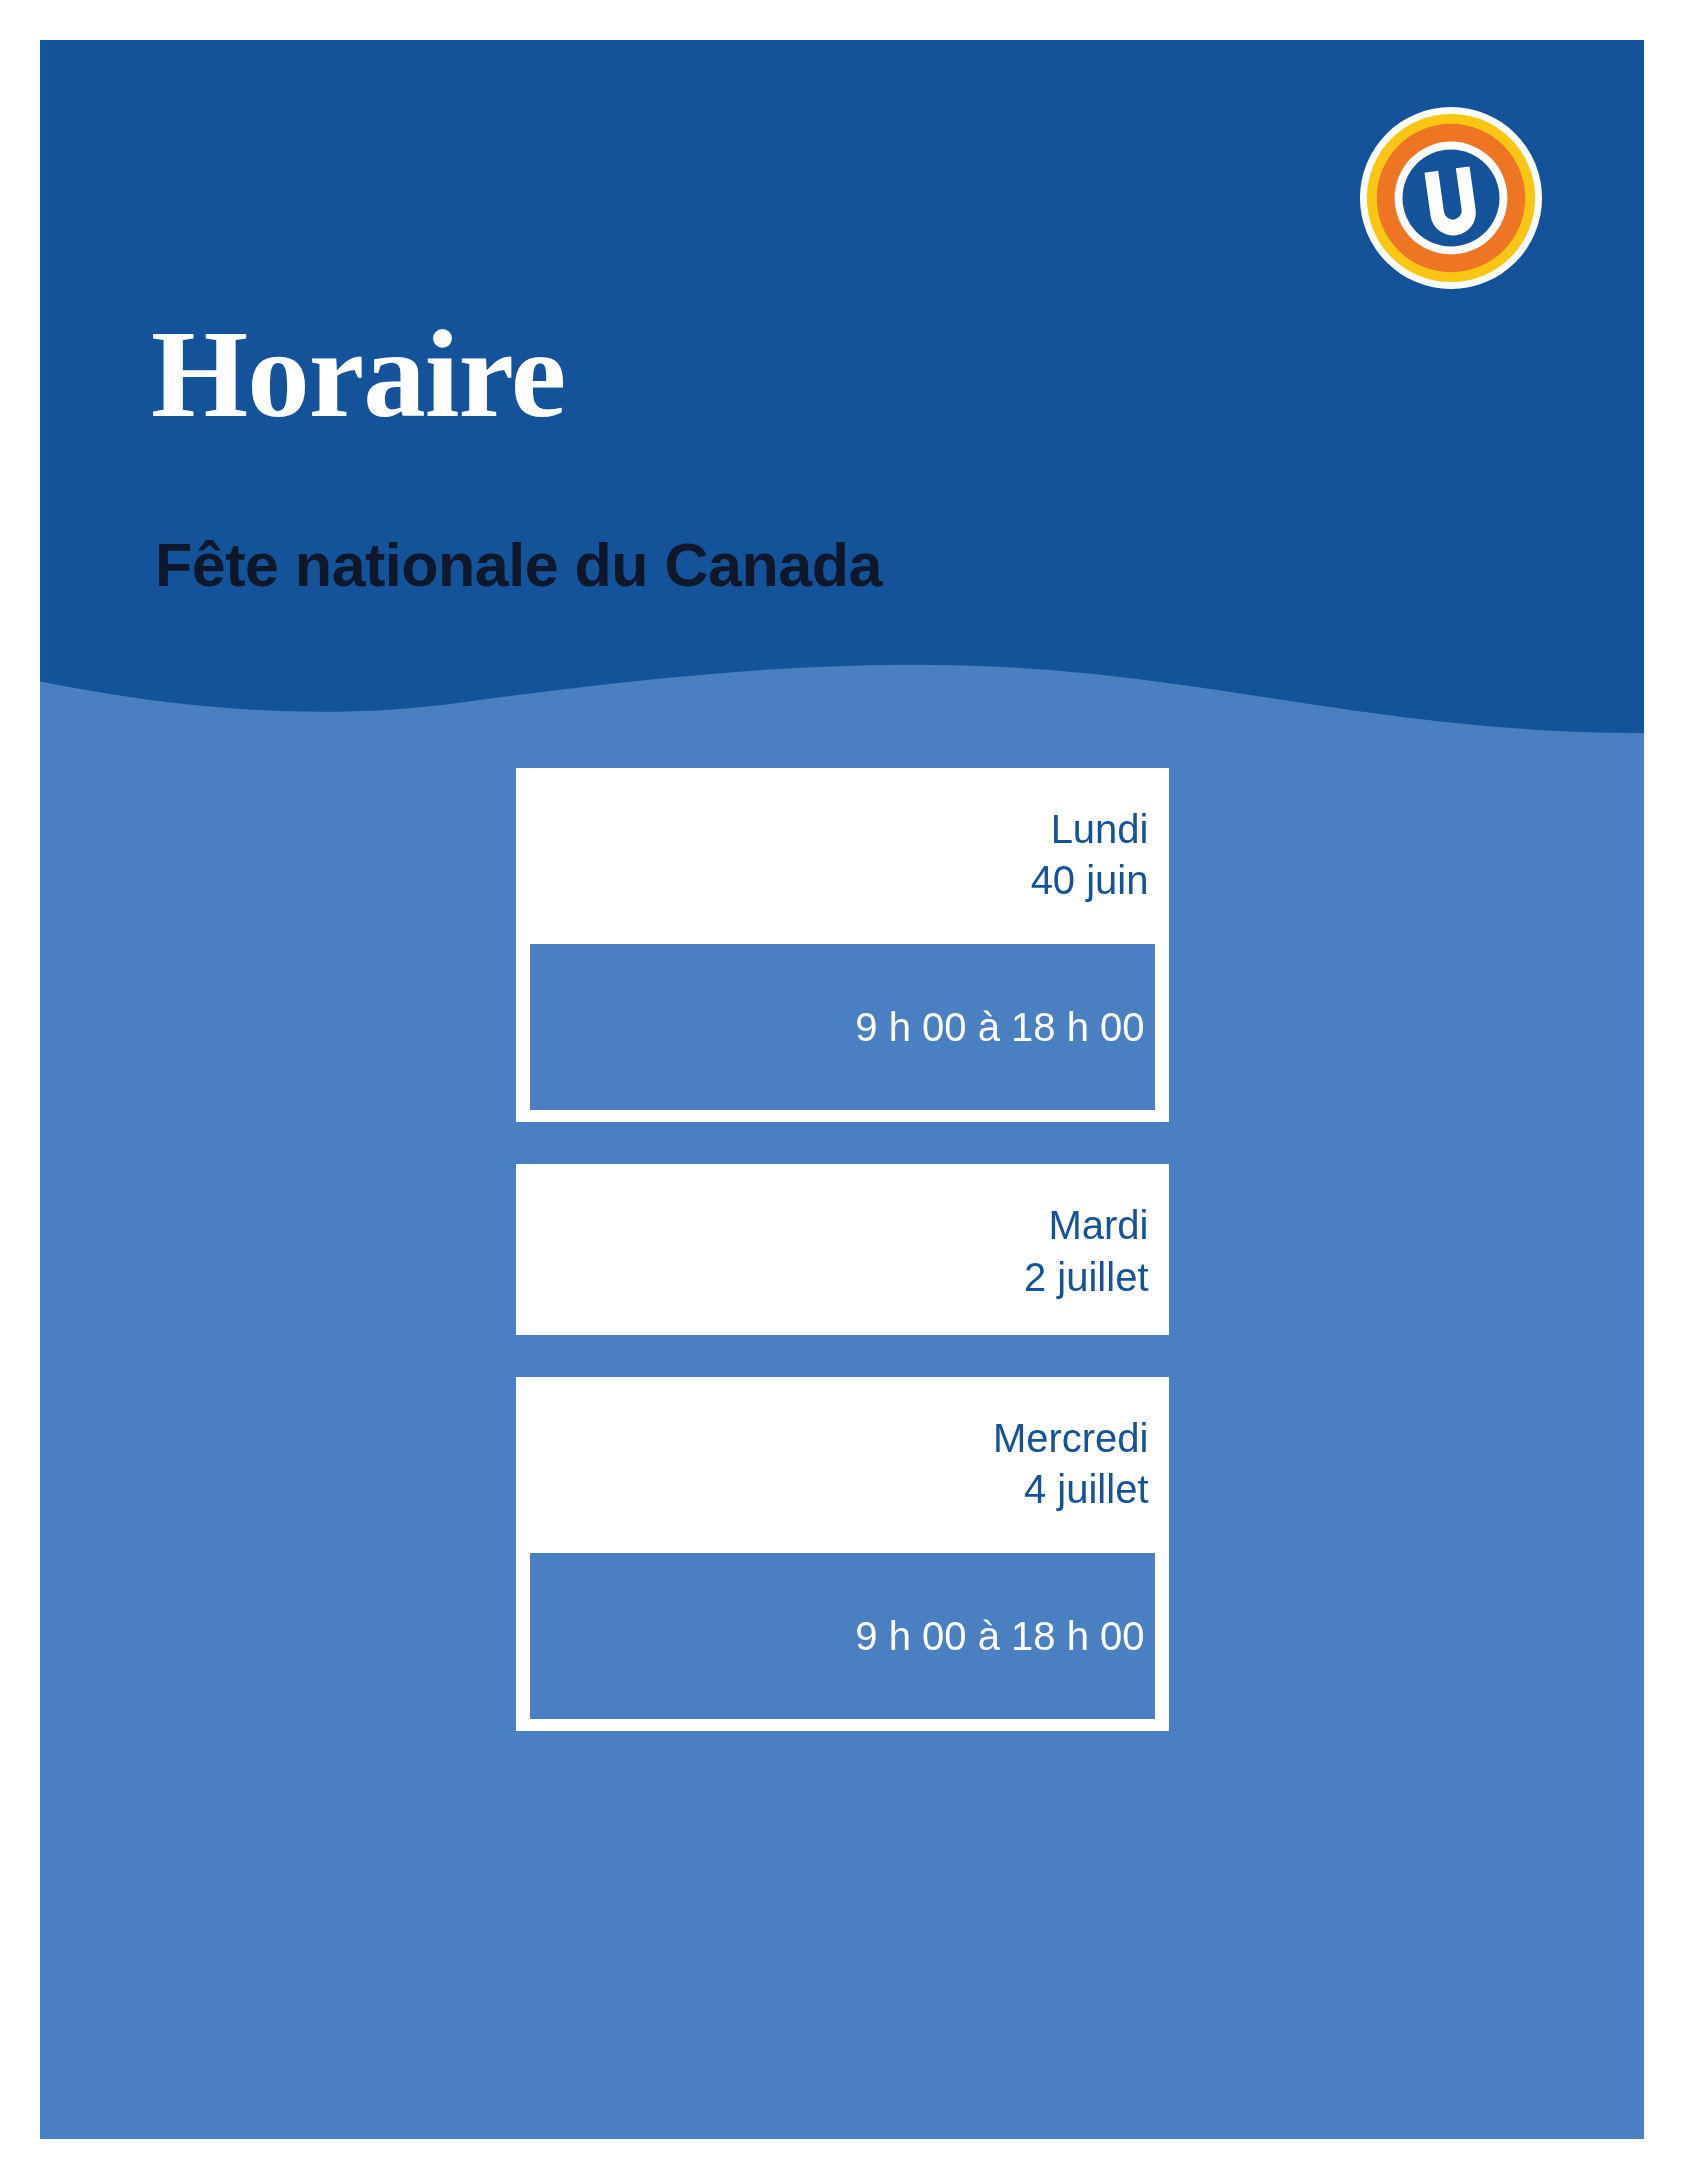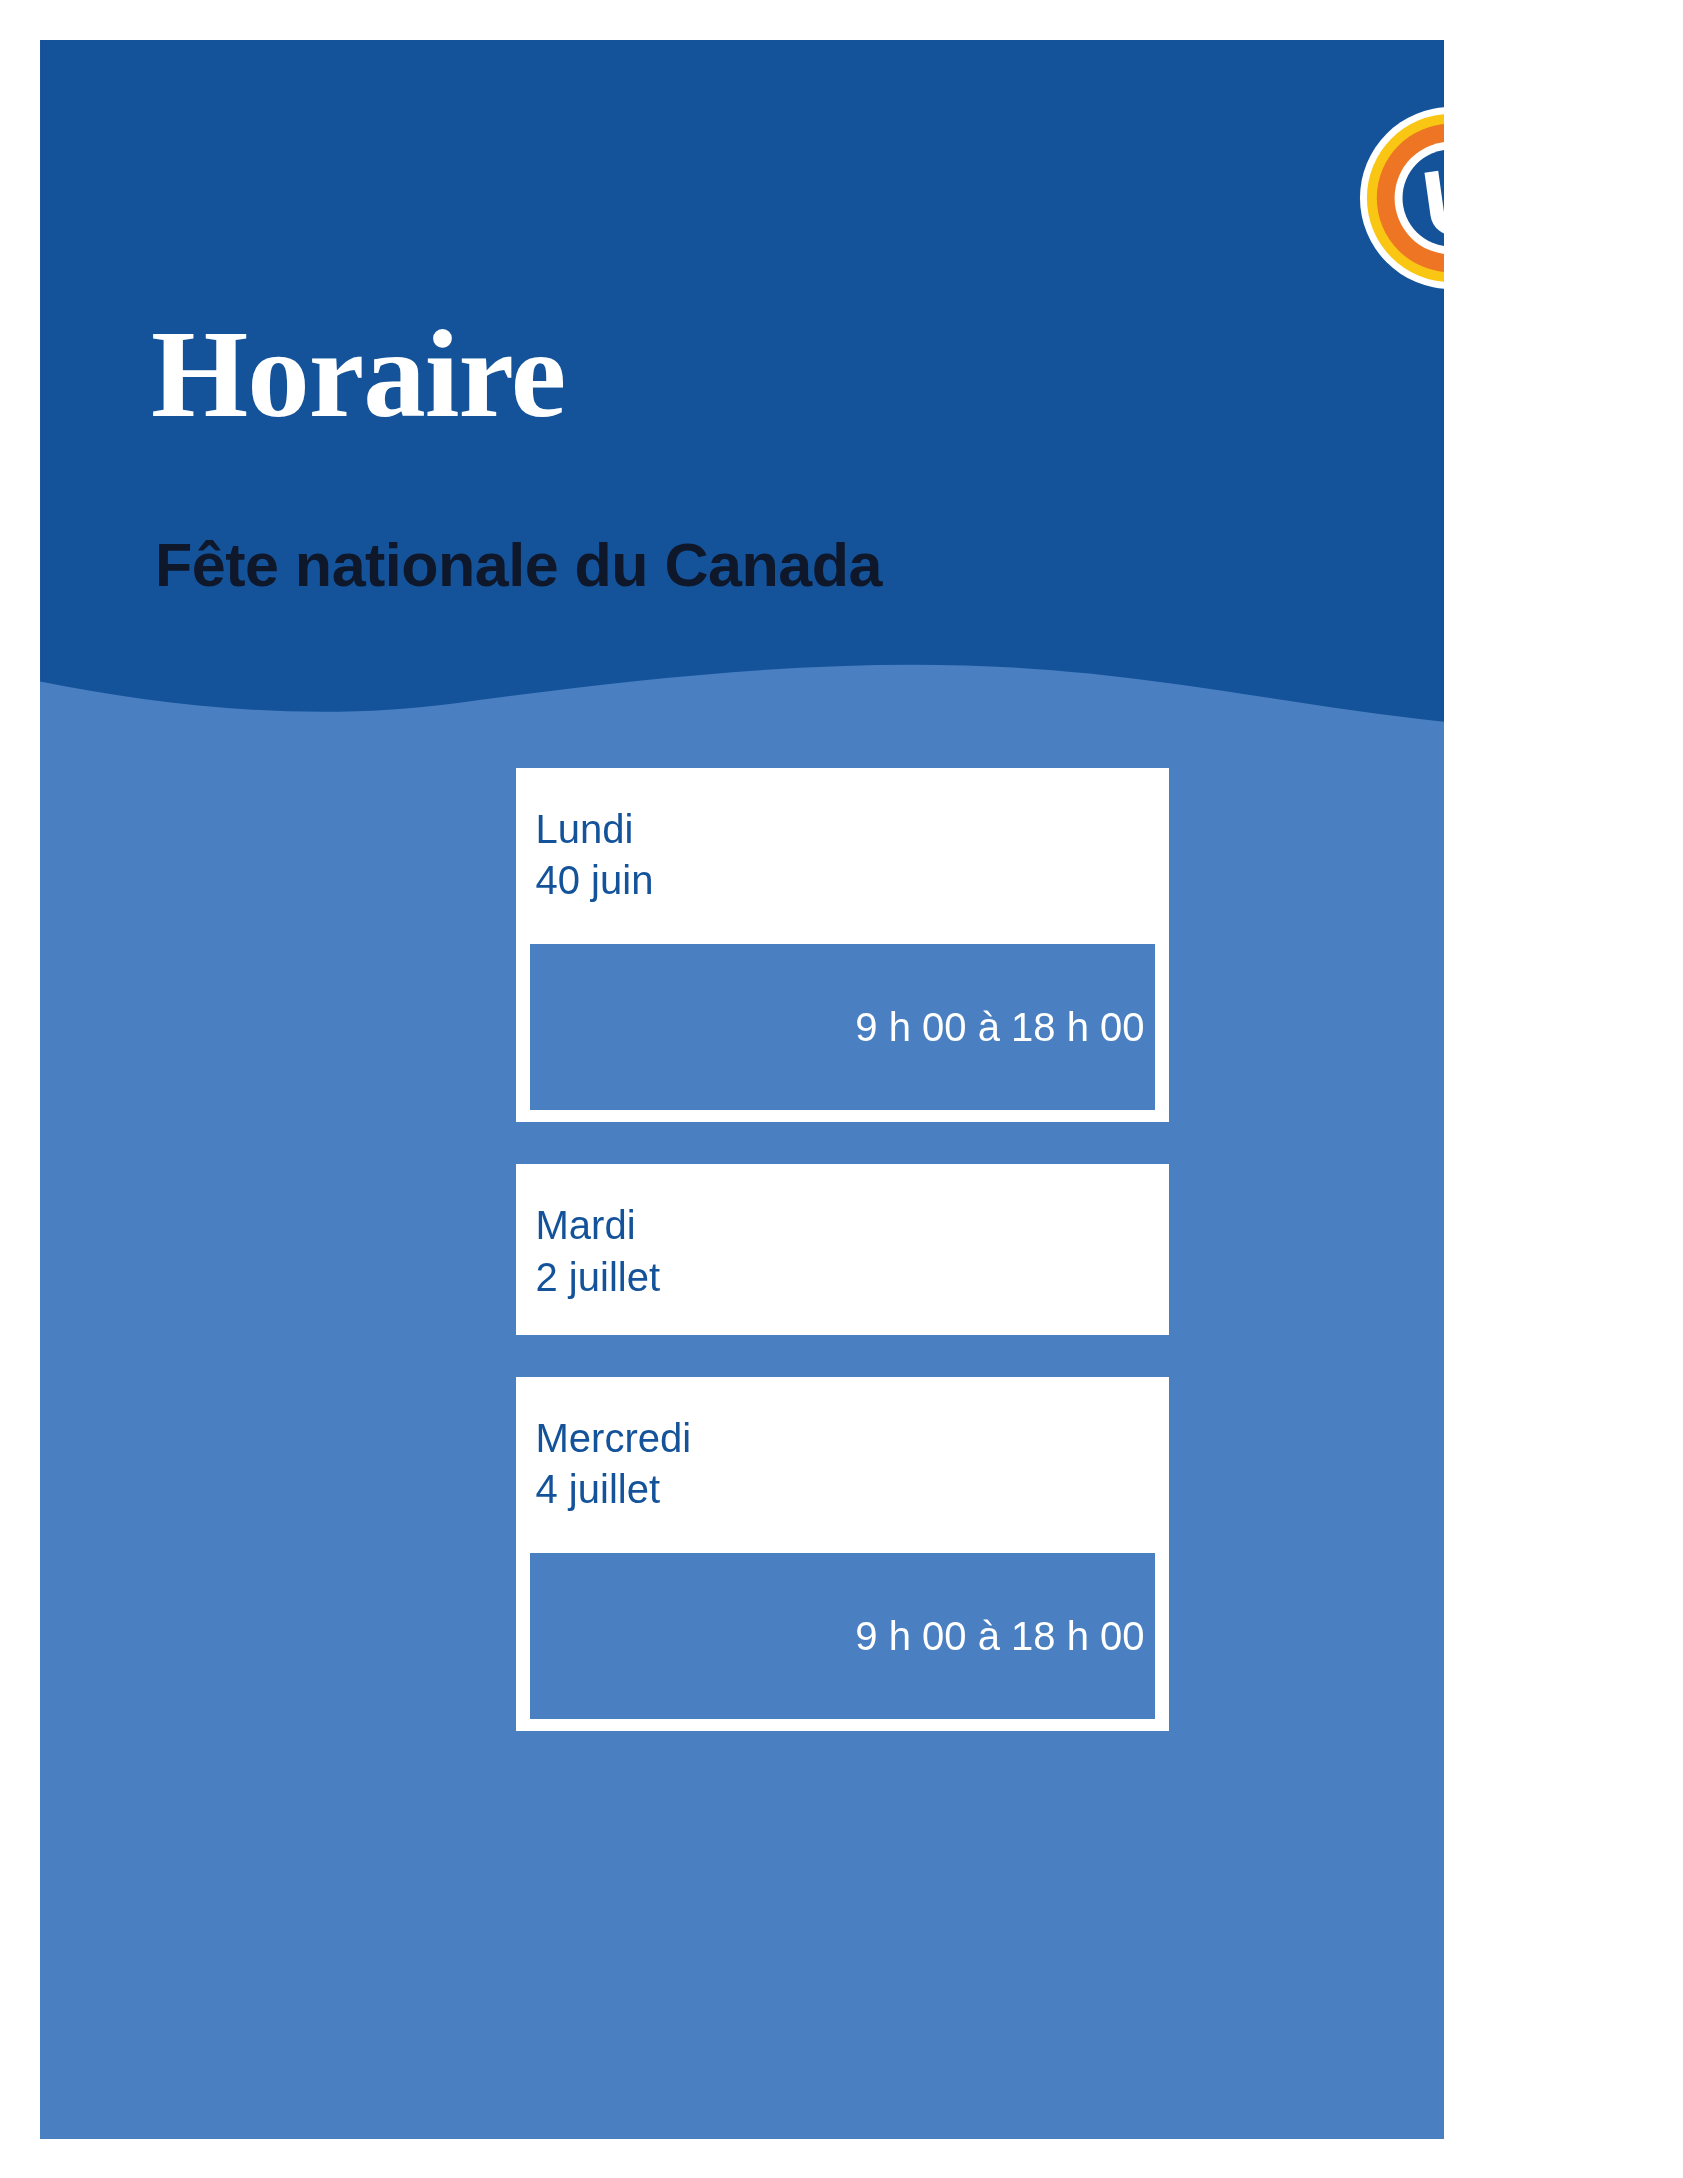--- a/index.html
+++ b/index.html
@@ -11,21 +11,21 @@
     width: 1683px;
     height: 2178px;
     font-family: "Liberation Sans", sans-serif;
     overflow: hidden;
   }
 
   .poster {
     position: absolute;
     left: 40px;
     top: 40px;
-    width: 1404px;
+    width: 1604px;
     height: 2099px;
     background: #4a7fc1;
     overflow: hidden;
   }
 
   
   .header-wrap {
     position: absolute;
     left: 0;
     top: 0;
@@ -89,21 +89,21 @@
 
   .card {
     position: relative;
     width: 653px;
     margin: 0 auto 42px auto;
   }
 
   .card-day {
     background: #ffffff;
     color: #14539a;
-    text-align: left;
+    text-align: right;
     padding: 36px 20px 32px 20px;
     font-size: 40px;
     line-height: 1.28;
     font-family: "Liberation Sans", sans-serif;
   }
   .card-day .dayname {
     display: block;
   }
   .card-day .daydate {
     display: block;

